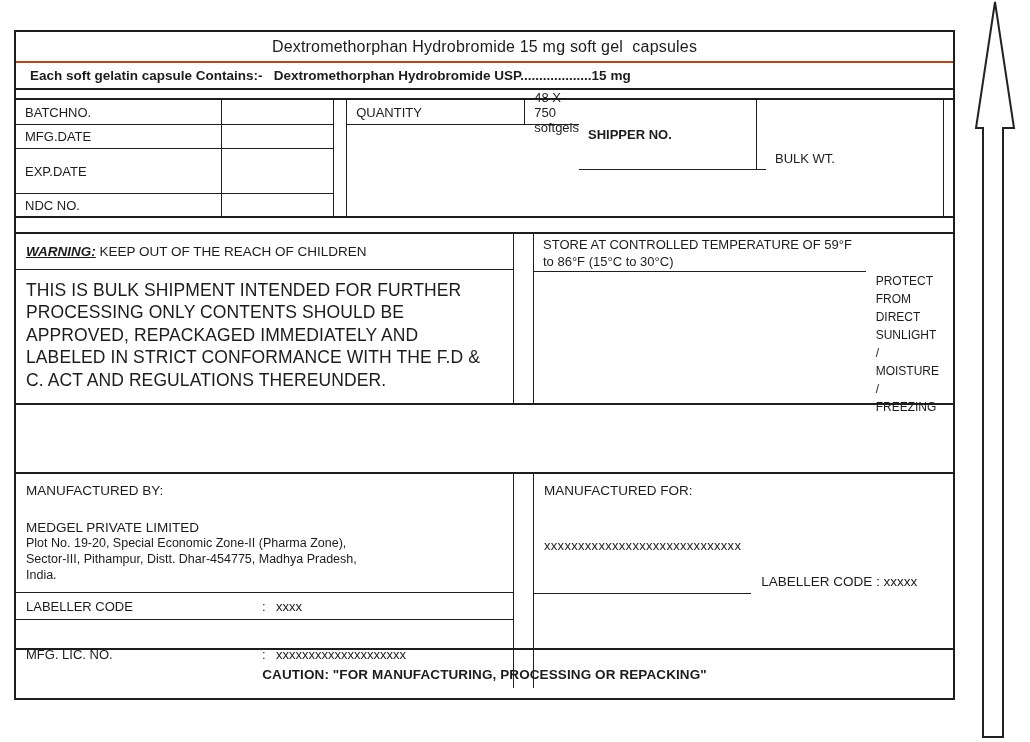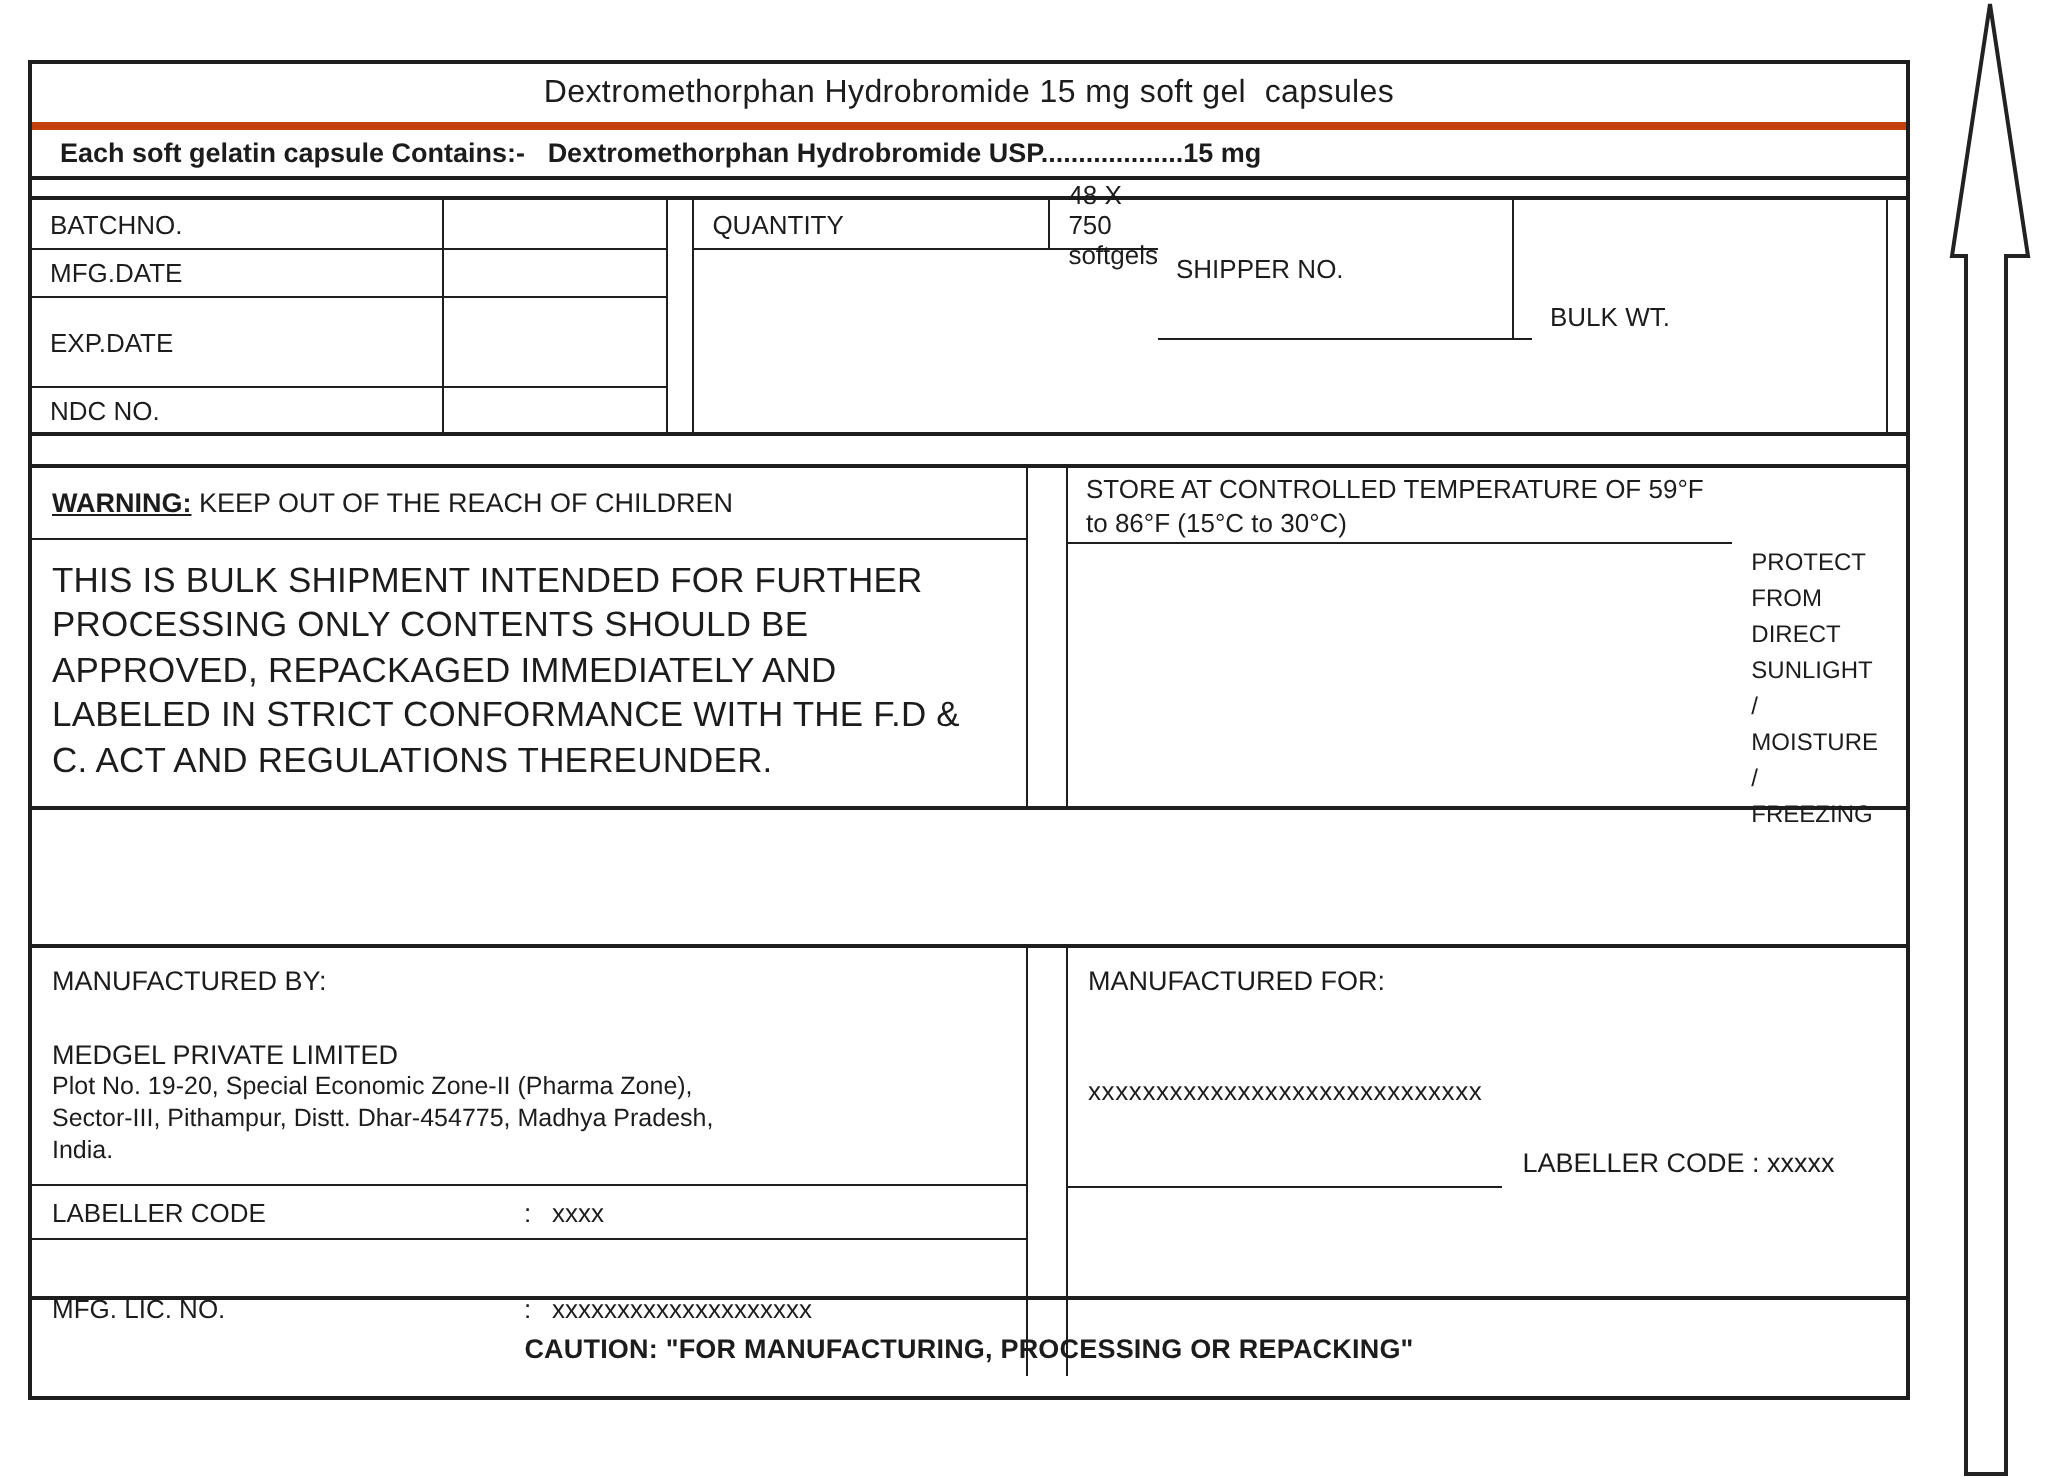--- a/index.html
+++ b/index.html
@@ -13,43 +13,43 @@
     position:absolute; left:14px; top:30px; width:941px; height:670px;
     border:2px solid #1e1e1e; background:#fff;
   }
   .title-row {
     position:absolute; left:0; top:0; width:100%; height:29px;
     display:flex; align-items:center; justify-content:center;
     font-size:16px; letter-spacing:.2px; white-space:pre;
   }
   .comp-row {
     position:absolute; left:0; top:29px; width:100%; height:29px;
-    border-top:4px solid #c2410c; border-bottom:2px solid #1e1e1e;
+    border-top:2px solid #c2410c; border-bottom:2px solid #1e1e1e;
     display:flex; align-items:center; padding-left:14px;
     font-size:13.5px; font-weight:bold; white-space:pre;
   }
   .block { position:absolute; left:0; width:100%; display:flex;
     border-top:2px solid #1e1e1e; border-bottom:2px solid #1e1e1e; }
   .block-1 { top:66px;  height:120px; }
   .block-2 { top:200px; height:173px; }
   .block-3 { top:400px; height:216px; border-bottom:none;margin-top:40px; }
   .half-l { width:497px; display:flex; flex-direction:column; }
   .gutter { width:21px; border-left:1.5px solid #1e1e1e; border-right:1.5px solid #1e1e1e; }
   .half-r { flex:1; display:flex; flex-direction:row; }
   .trow { display:flex; border-bottom:1.5px solid #1e1e1e; }
   .trow:last-child { border-bottom:none; flex:1; }
   .tcell-label { display:flex; align-items:center; padding-left:9px;
     font-size:13px; border-right:1.5px solid #1e1e1e; }
   .half-l .tcell-label { width:206px; }
   .half-r .tcell-label { width:178px; }
   .tcell-value { flex:1; display:flex; align-items:center; padding-left:9px; font-size:13px; }
-  .h25 { height:25px; } .h24 { height:24px; } .h45 { height:45px; } .h70 { height:70px; }
+  .h25 { height:25px; } .h24 { height:24px; } .h45 { height:45px; } .h70 { height:70px;font-weight:bold; }
   .warning-row { height:36px; display:flex; align-items:center; padding-left:10px;
     border-bottom:1.5px solid #1e1e1e; font-size:13.5px; white-space:pre; }
-  .warning-head { font-weight:bold; text-decoration:underline; }
+  .warning-head { font-weight:bold; text-decoration:underline;font-style:italic; }
   .bulk-text { flex:1; padding:9px 12px 0 10px; font-size:17.5px; line-height:1.28; letter-spacing:.1px; }
   .store-row { height:38px; padding:3px 10px 0 9px; border-bottom:1.5px solid #1e1e1e;
     font-size:13px; line-height:1.3; }
   .protect-area { flex:1; padding:38px 14px 0 10px; font-size:12px; line-height:1.5; }
   .mfdby-area { height:119px; border-bottom:1.5px solid #1e1e1e; padding:9px 10px 0 10px; }
   .mfdby-head { font-size:13.5px; }
   .mfdby-company { margin-top:22px; font-size:13.5px; }
   .addr-line { font-size:12.5px; line-height:1.28; }
   .labeller-row-l { height:27px; display:flex; align-items:center; padding-left:10px;
     border-bottom:1.5px solid #1e1e1e; font-size:13px; }

